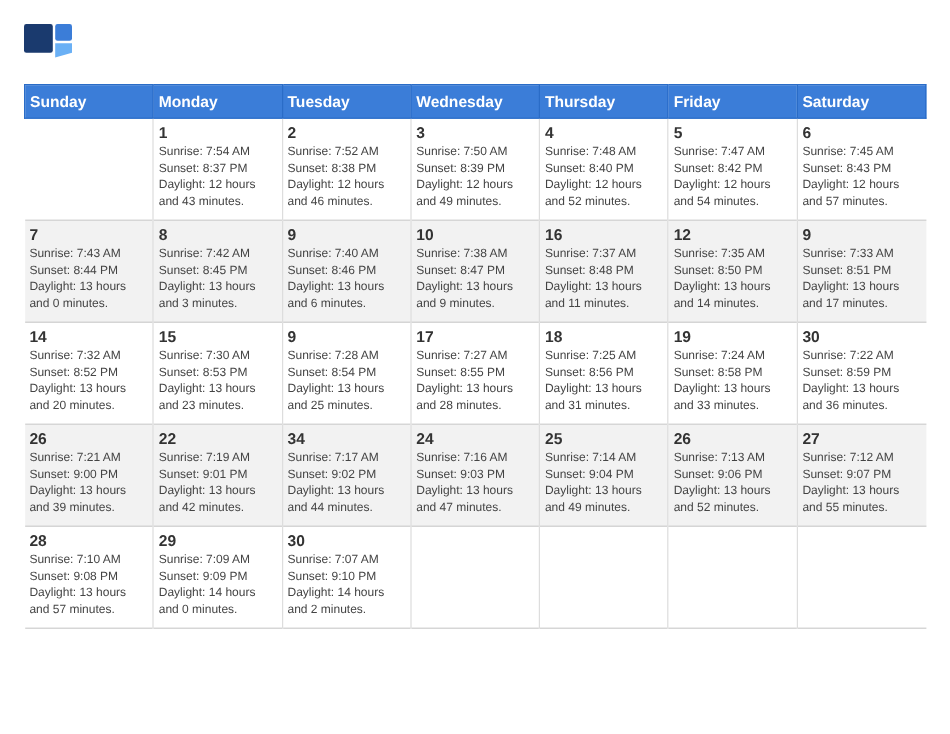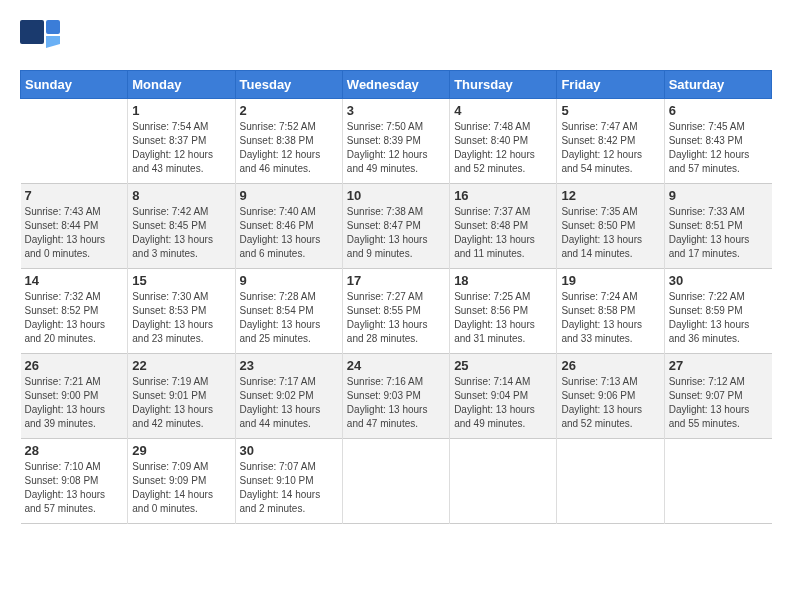--- a/index.html
+++ b/index.html
@@ -210,21 +210,21 @@
       <tr class="week-row">
         <td>
           <span class="day-num">26</span>
           <div class="cell-text">Sunrise: 7:21 AM<br>Sunset: 9:00 PM<br>Daylight: 13 hours<br>and 39 minutes.</div>
         </td>
         <td>
           <span class="day-num">22</span>
           <div class="cell-text">Sunrise: 7:19 AM<br>Sunset: 9:01 PM<br>Daylight: 13 hours<br>and 42 minutes.</div>
         </td>
         <td>
-          <span class="day-num">23</span>
+          <span class="day-num">34</span>
           <div class="cell-text">Sunrise: 7:17 AM<br>Sunset: 9:02 PM<br>Daylight: 13 hours<br>and 44 minutes.</div>
         </td>
         <td>
           <span class="day-num">24</span>
           <div class="cell-text">Sunrise: 7:16 AM<br>Sunset: 9:03 PM<br>Daylight: 13 hours<br>and 47 minutes.</div>
         </td>
         <td>
           <span class="day-num">25</span>
           <div class="cell-text">Sunrise: 7:14 AM<br>Sunset: 9:04 PM<br>Daylight: 13 hours<br>and 49 minutes.</div>
         </td>

